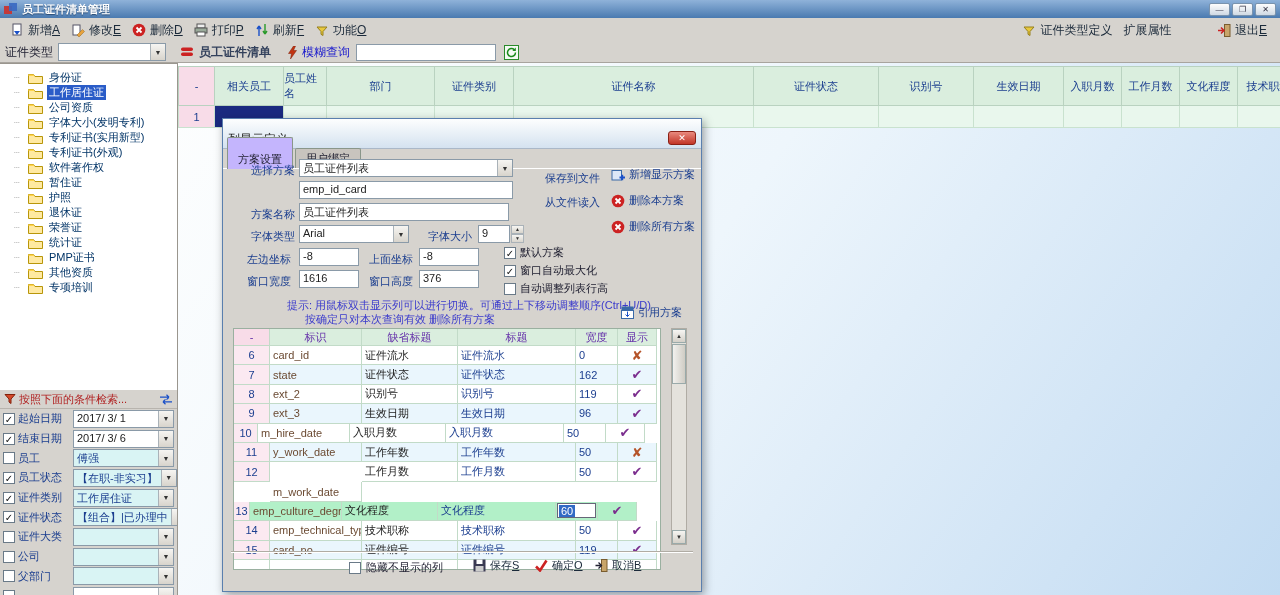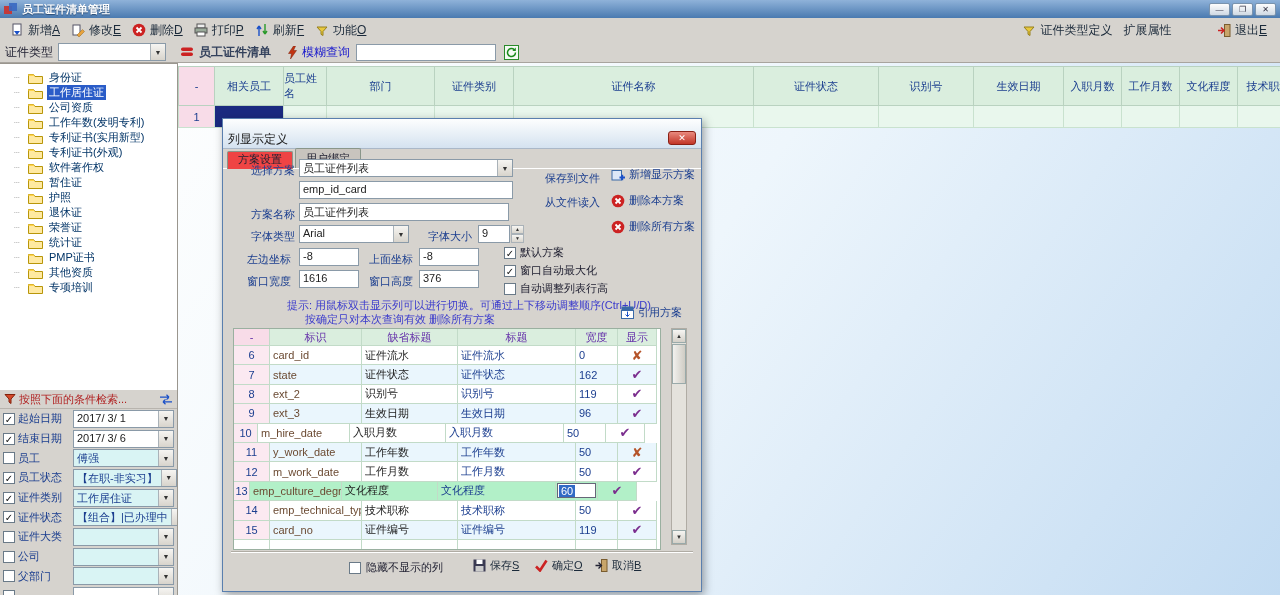--- a/index.html
+++ b/index.html
@@ -69,21 +69,21 @@
   .dialog { position:absolute; left:222px; top:118px; width:480px; height:474px; background:#d6d3ce;
     border:1px solid #5a7fae; box-shadow:2px 3px 9px rgba(0,0,0,.38); }
   .dlg-titlebar { height:30px; background:linear-gradient(#fdfefe,#d4e2f0); border-bottom:1px solid #aab8c8;
     display:flex; align-items:flex-start; padding:12px 5px; }
   .dlg-titlebar .dttl { font-size:12px; color:#222; }
   .dlg-close { margin-left:auto; width:28px; height:14px; background:linear-gradient(#e98a7e,#c23527);
     border:1px solid #8a2015; border-radius:3px; color:#fff; font-size:9px; line-height:12px; text-align:center; font-weight:bold; }
   .tabs { height:20px; display:flex; align-items:flex-end; padding-left:4px; border-bottom:1px solid #fff; }
   .tab { padding:2px 10px; font-size:11px; border:1px solid #8a968a; border-bottom:none; background:#c8c4be;
     margin-right:2px; border-radius:2px 2px 0 0; color:#223; }
-  .tab.active { background:#ef4444; position:relative; top:1px; padding-top:0; }
+  .tab.active { background:#c4b5fd; position:relative; top:1px; padding-top:14px; }
   .dfield { position:absolute; font-size:11px; }
   .dlabel { color:#1b3e8f; white-space:nowrap; }
   .tbox { background:#fff; border:1px solid #8a9aa8; height:18px; padding:1px 3px; font-size:11px; overflow:hidden; white-space:nowrap; }
   .spin { position:absolute; display:flex; flex-direction:column; width:13px; height:18px; }
   .spin div { flex:1; background:linear-gradient(#f6f5f2,#d8d4cc); border:1px solid #aab2b8; font-size:5px;
     text-align:center; line-height:7px; color:#333; }
   .dcheck { display:flex; align-items:center; gap:4px; position:absolute; }
   .dcheck .dcl { color:#223; font-size:11px; white-space:nowrap; }
   .hint { position:absolute; color:#3a3acc; font-size:11px; white-space:nowrap; }
   .flatbtn { display:inline-flex; align-items:center; gap:4px; color:#1b2a3a; font-size:11px; white-space:nowrap; }
@@ -277,21 +277,21 @@
           <span class="tlabel">公司资质</span>
         </div>
         <div class="tree-item">
           <span class="tree-dots">┄</span>
           <span class="icon">
             <svg width="15" height="12">
               <path d="M0.5 2.5 h5 l1.5 2 h7.5 v7 h-14 Z" fill="#ffe9a2" stroke="#b8960a"></path>
               <path d="M0.5 2.5 h5 l1 1.5 h-6 Z" fill="#ffd34d"></path>
             </svg>
           </span>
-          <span class="tlabel">工作年数(发明专利)</span>
+          <span class="tlabel">字体大小(发明专利)</span>
         </div>
         <div class="tree-item">
           <span class="tree-dots">┄</span>
           <span class="icon">
             <svg width="15" height="12">
               <path d="M0.5 2.5 h5 l1.5 2 h7.5 v7 h-14 Z" fill="#ffe9a2" stroke="#b8960a"></path>
               <path d="M0.5 2.5 h5 l1 1.5 h-6 Z" fill="#ffd34d"></path>
             </svg>
           </span>
           <span class="tlabel">专利证书(实用新型)</span>
@@ -660,21 +660,21 @@
           <div class="gc body-h id" style="width: 92px;">y_work_date</div>
           <div class="gc body-h def" style="width: 96px;">工作年数</div>
           <div class="gc body-h ttl2" style="width: 118px;">工作年数</div>
           <div class="gc body-h wid" style="width: 42px;">50</div>
           <div class="gc body-h shw" style="width: 39px;">
             <span style="color: rgb(181, 84, 42); font-size: 13px;">✘</span>
           </div>
         </div>
         <div class="dgrow">
           <div class="gc body-h num" style="width: 36px;">12</div>
-          <div class="gc body-h id" style="width: 92px;">m_work_date</div>
+          <div class="gc body-h id" style="width: 92px; margin-top: 20px;">m_work_date</div>
           <div class="gc body-h def" style="width: 96px;">工作月数</div>
           <div class="gc body-h ttl2" style="width: 118px;">工作月数</div>
           <div class="gc body-h wid" style="width: 42px;">50</div>
           <div class="gc body-h shw" style="width: 39px;">
             <span style="color: rgb(123, 45, 142); font-size: 13px;">✔</span>
           </div>
         </div>
         <div class="dgrow selrow">
           <div class="gc body-h num" style="width: 16px;">13</div>
           <div class="gc body-h id" style="width: 92px;">emp_culture_degr</div>

